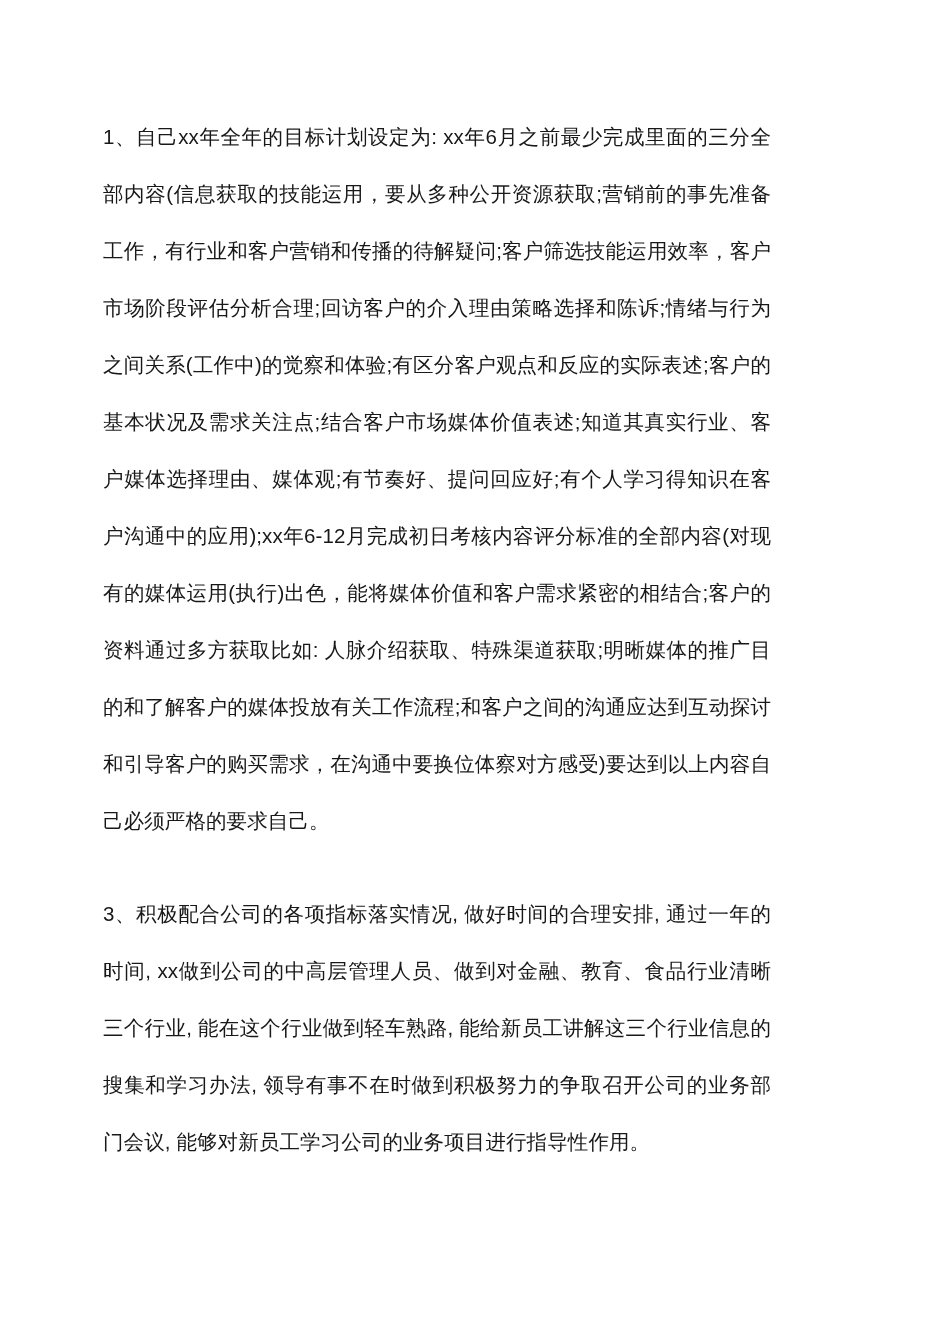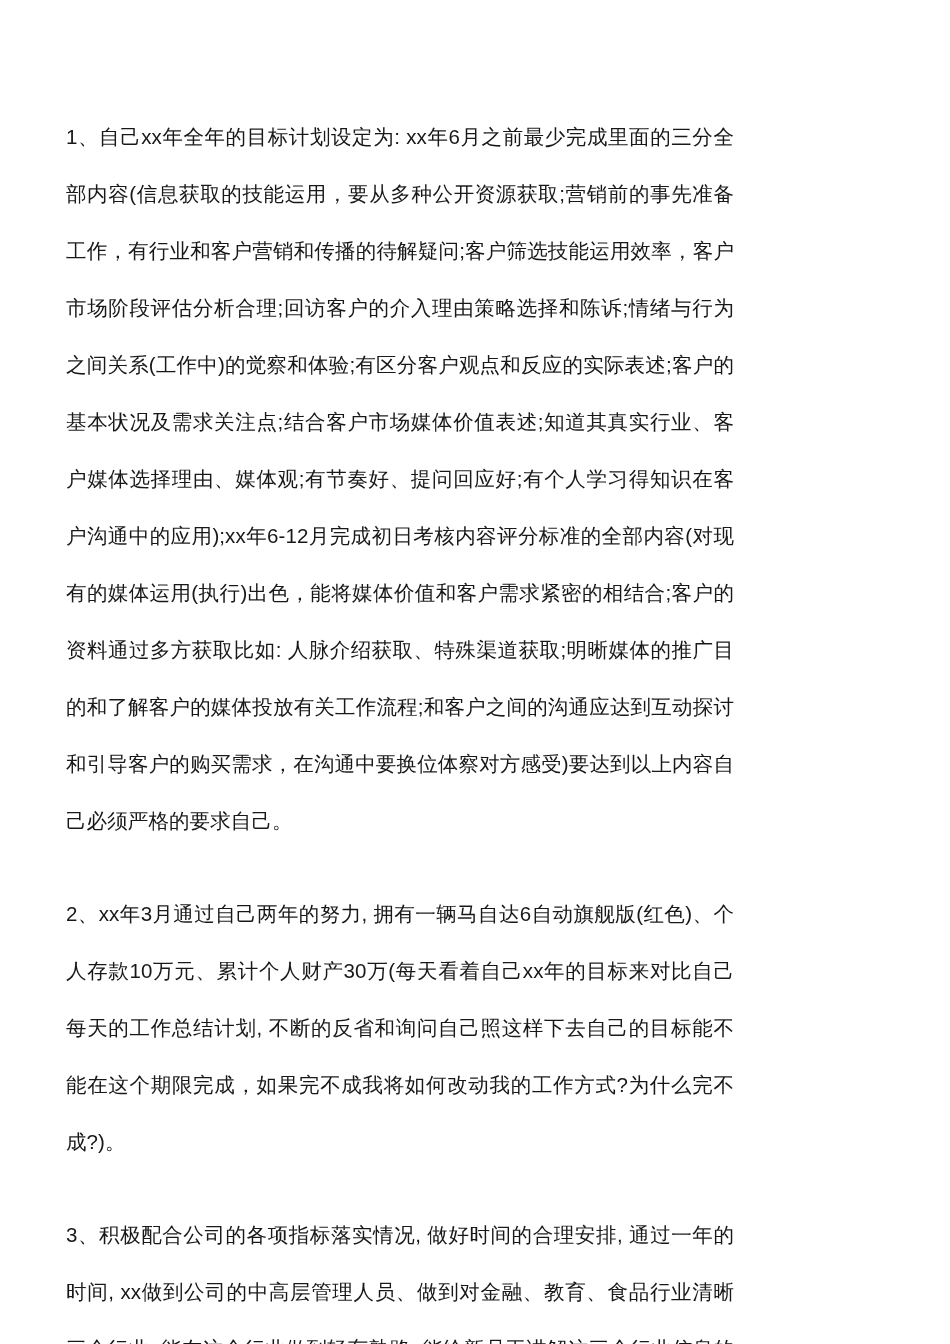--- a/index.html
+++ b/index.html
@@ -13,21 +13,21 @@
     font-family: "Liberation Sans", "DejaVu Sans", sans-serif;
     color: #1a1a1a;
     overflow: hidden;
   }
   #page {
     position: relative;
     width: 950px;
     height: 1344px;
     background: #ffffff;
     box-sizing: border-box;
-    padding: 108px 145px 0 66px;
+    padding: 108px 145px 0 103px;
   }
   .doc-body {
     width: 668px;
   }
   .para {
     font-size: 20.5px;
     line-height: 57px;
     color: #181818;
     text-align: justify;
     text-justify: inter-character;
@@ -39,16 +39,15 @@
   .para:last-child {
     margin-bottom: 0;
   }
 </style>
 </head>
 <body>
 
 <div id="page">
   <div class="doc-body">
     <p class="para">1、自己xx年全年的目标计划设定为: xx年6月之前最少完成里面的三分全部内容(信息获取的技能运用，要从多种公开资源获取;营销前的事先准备工作，有行业和客户营销和传播的待解疑问;客户筛选技能运用效率，客户市场阶段评估分析合理;回访客户的介入理由策略选择和陈诉;情绪与行为之间关系(工作中)的觉察和体验;有区分客户观点和反应的实际表述;客户的基本状况及需求关注点;结合客户市场媒体价值表述;知道其真实行业、客户媒体选择理由、媒体观;有节奏好、提问回应好;有个人学习得知识在客户沟通中的应用);xx年6-12月完成初日考核内容评分标准的全部内容(对现有的媒体运用(执行)出色，能将媒体价值和客户需求紧密的相结合;客户的资料通过多方获取比如: 人脉介绍获取、特殊渠道获取;明晰媒体的推广目的和了解客户的媒体投放有关工作流程;和客户之间的沟通应达到互动探讨和引导客户的购买需求，在沟通中要换位体察对方感受)要达到以上内容自己必须严格的要求自己。</p>
-    <p class="para">2、xx年3月通过自己两年的努力, 拥有一辆马自达6自动旗舰版(红色)、个人存款10万元、累计个人财产30万(每天看着自己xx年的目标来对比自己每天的工作总结计划, 不断的反省和询问自己照这样下去自己的目标能不能在这个期限完成，如果完不成我将如何改动我的工作方式?为什么完不成?)。</p>
     <p class="para">3、积极配合公司的各项指标落实情况, 做好时间的合理安排, 通过一年的时间, xx做到公司的中高层管理人员、做到对金融、教育、食品行业清晰三个行业, 能在这个行业做到轻车熟路, 能给新员工讲解这三个行业信息的搜集和学习办法, 领导有事不在时做到积极努力的争取召开公司的业务部门会议, 能够对新员工学习公司的业务项目进行指导性作用。</p>
   </div>
 </div>
 
 </body></html>

